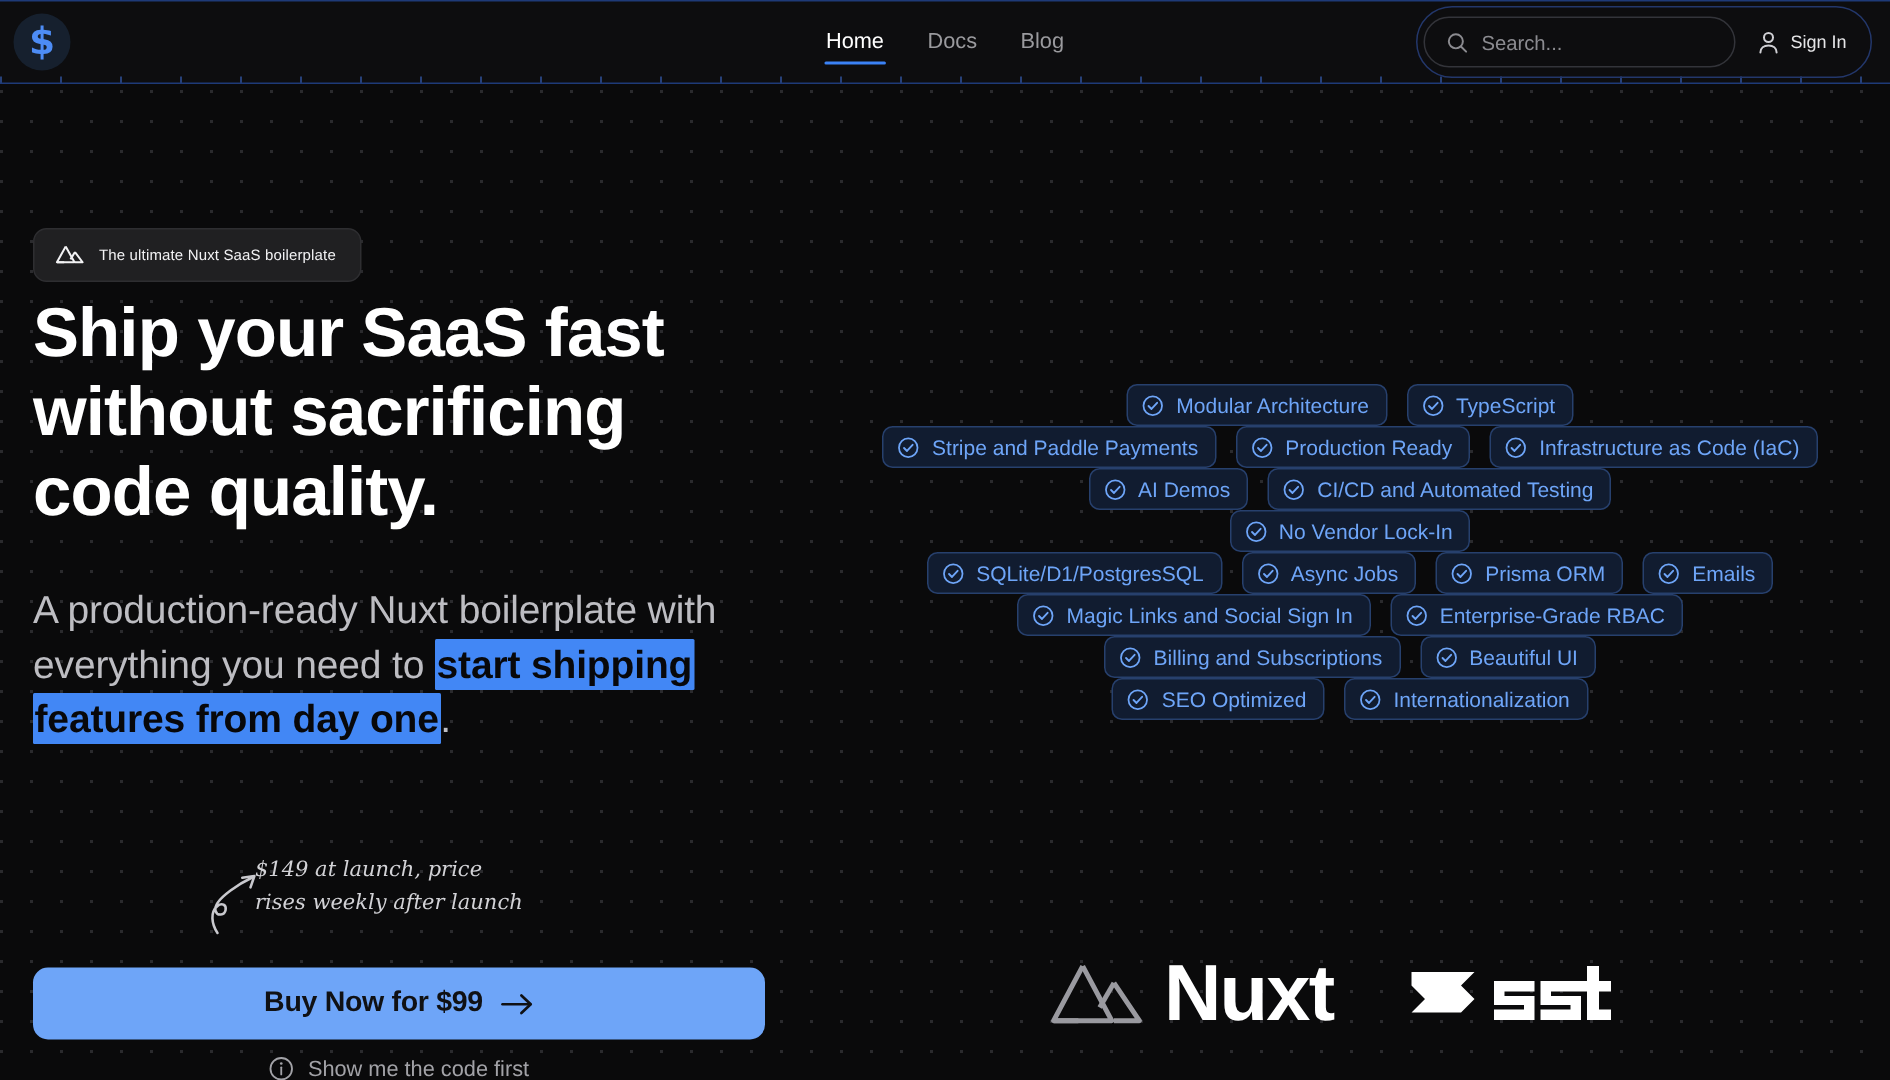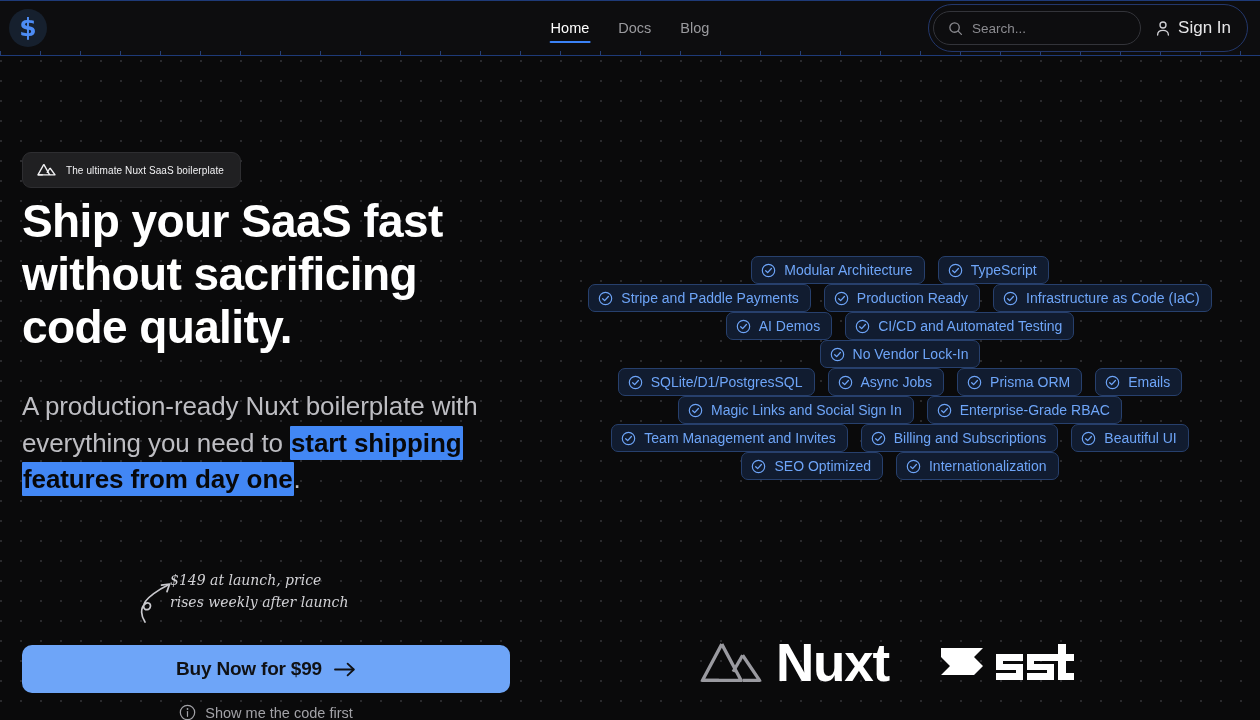--- a/index.html
+++ b/index.html
@@ -73,21 +73,21 @@
   .search-box{
     display:flex; align-items:center; gap:9px;
     width:208px; height:34px; border:1px solid #33343a;
     border-radius:17px; padding:0 14px; background:transparent;
   }
   .search-box .ph{ color:#8b8b90; font-size:13.5px; }
   .signin{
     display:flex; align-items:center; gap:7px;
     padding:0 12px 0 14px; height:34px; cursor:pointer;
   }
-  .signin span.lbl{ color:#e6e6e8; font-size:17px;text-align:right; }
+  .signin span.lbl{ color:#e6e6e8; font-size:12px;text-align:right; }
 
   
   #left{ position:absolute; left:22px; top:0; width:500px; }
 
   .badge{
     position:absolute; top:152px; left:0;
     display:inline-flex; align-items:center; gap:10px;
     height:36px; padding:0 16px 0 14px;
     background:#202022; border:1px solid #2e2e31; border-radius:9px;
     color:#f2f2f4; font-size:10px; letter-spacing:.1px;
@@ -340,27 +340,20 @@
         </div>
         <div class="pill">
           <svg class="ck" width="15" height="15" viewBox="0 0 16 16" fill="none">
             <circle cx="8" cy="8" r="6.6" stroke="#6ea5f8" stroke-width="1.25"></circle>
             <path d="M5 8.2 7.1 10.3 11.1 5.9" stroke="#6ea5f8" stroke-width="1.35" stroke-linecap="round" stroke-linejoin="round"></path>
           </svg>
           <span>Enterprise-Grade RBAC</span>
         </div>
       </div>
       <div class="pill-row">
-        <div class="pill">
-          <svg class="ck" width="15" height="15" viewBox="0 0 16 16" fill="none">
-            <circle cx="8" cy="8" r="6.6" stroke="#6ea5f8" stroke-width="1.25"></circle>
-            <path d="M5 8.2 7.1 10.3 11.1 5.9" stroke="#6ea5f8" stroke-width="1.35" stroke-linecap="round" stroke-linejoin="round"></path>
-          </svg>
-          <span>Team Management and Invites</span>
-        </div>
         <div class="pill">
           <svg class="ck" width="15" height="15" viewBox="0 0 16 16" fill="none">
             <circle cx="8" cy="8" r="6.6" stroke="#6ea5f8" stroke-width="1.25"></circle>
             <path d="M5 8.2 7.1 10.3 11.1 5.9" stroke="#6ea5f8" stroke-width="1.35" stroke-linecap="round" stroke-linejoin="round"></path>
           </svg>
           <span>Billing and Subscriptions</span>
         </div>
         <div class="pill">
           <svg class="ck" width="15" height="15" viewBox="0 0 16 16" fill="none">
             <circle cx="8" cy="8" r="6.6" stroke="#6ea5f8" stroke-width="1.25"></circle>

